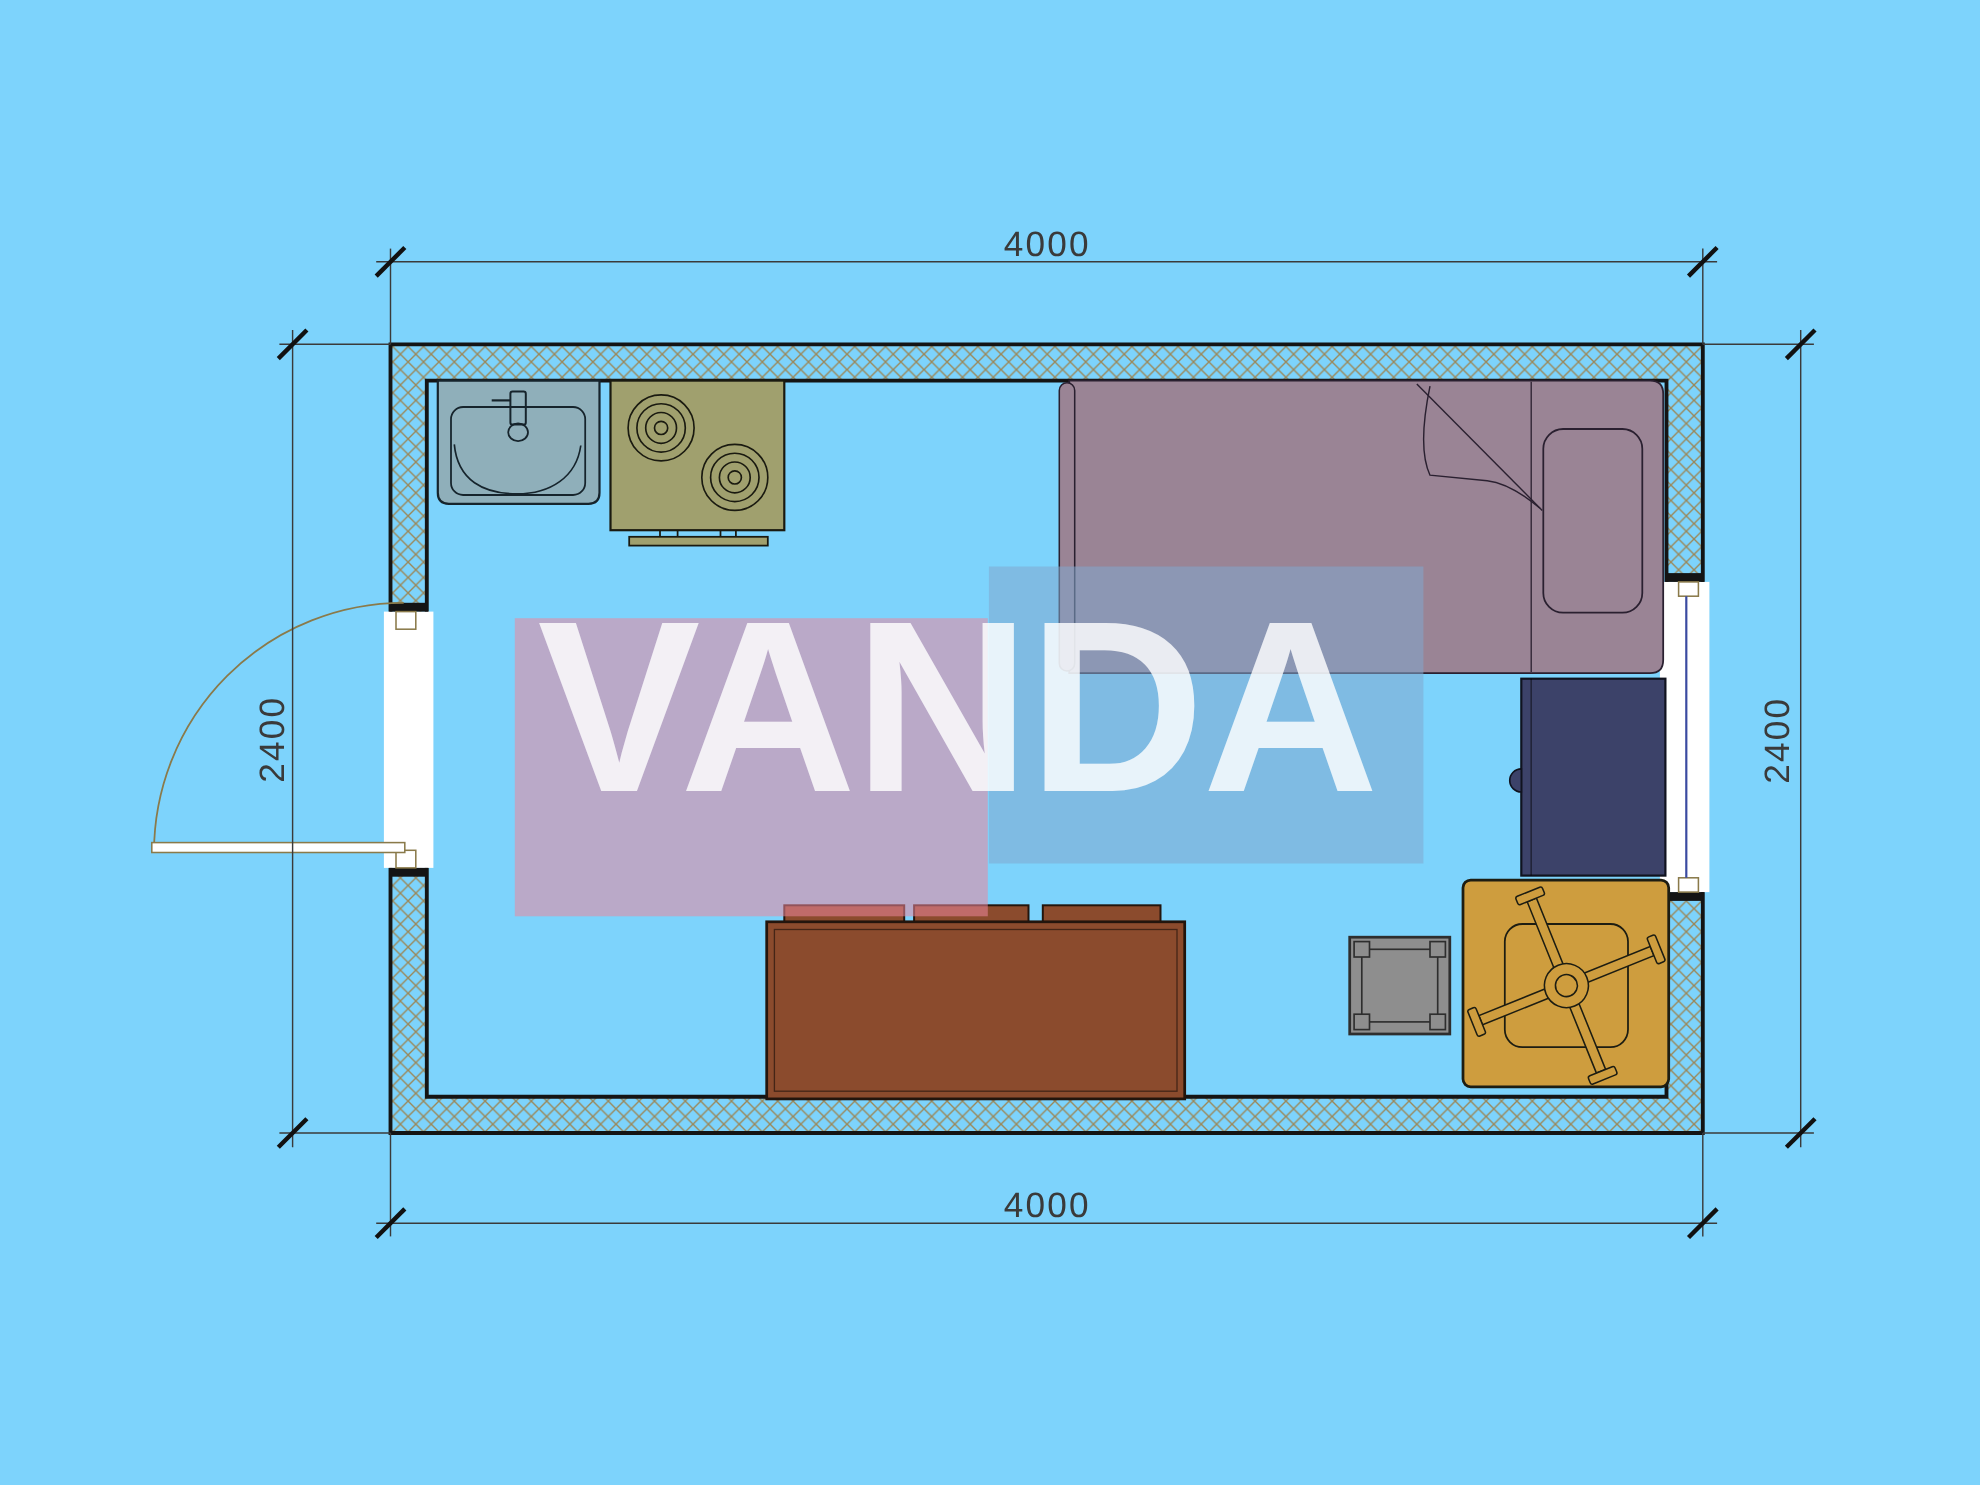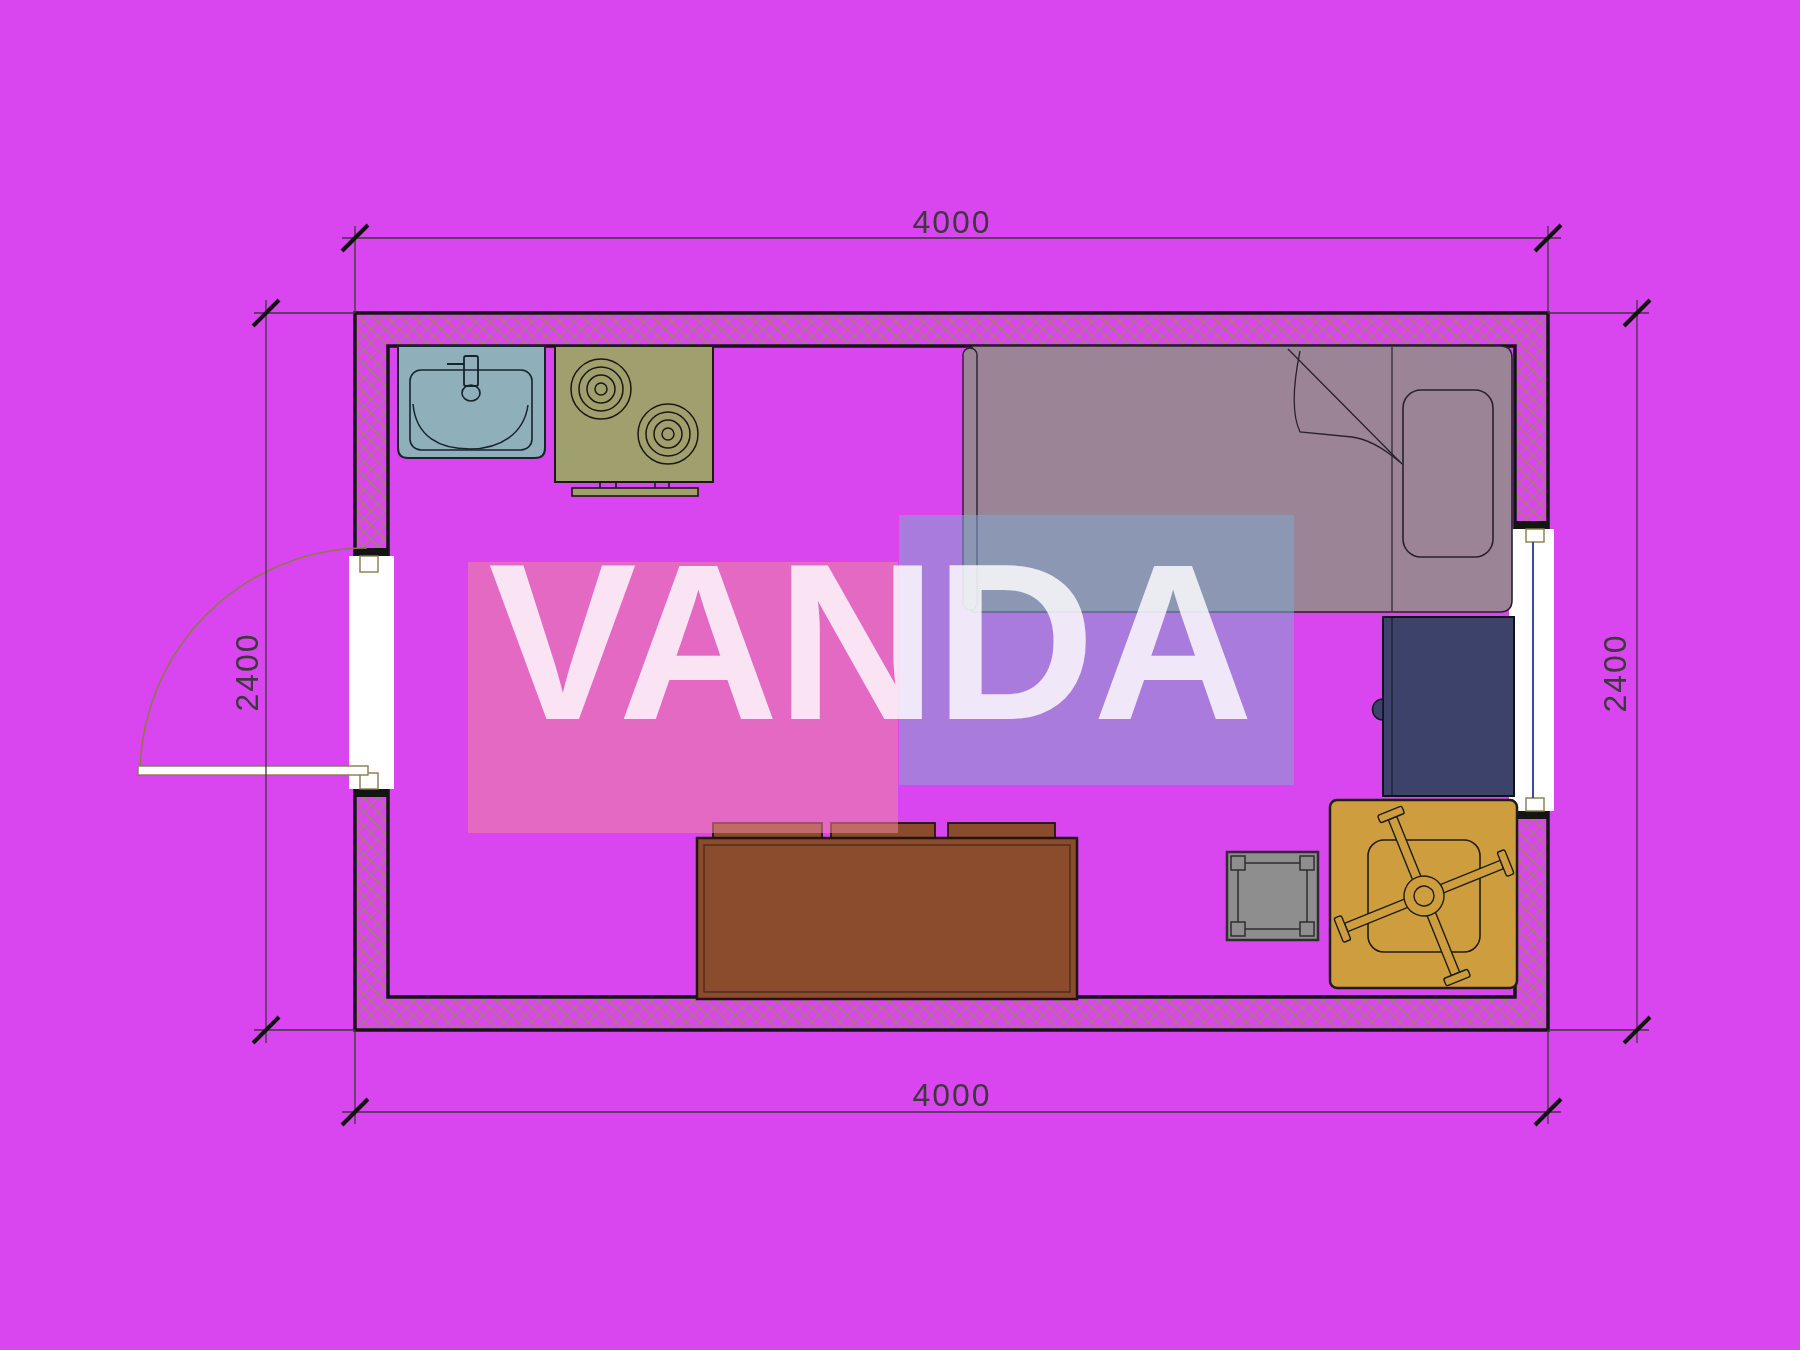--- a/index.html
+++ b/index.html
@@ -4,21 +4,21 @@
 <style>
   :root{
     --wall-line:#141414; --hatch:#9b8758; --dim:#3a3a3a; --door:#8a7a4a;
     --window-blue:#3a4aa0; --sink:#8FAFBA; --sink-line:#16242c;
     --stove:#A0A06E; --stove-line:#1a1a10; --bed:#9A8495; --bed-line:#2a2030;
     --desk:#3C4269; --desk-line:#10131f; --sofa:#8B4B2D; --sofa-line:#23150d;
     --stool:#8E8E8E; --stool-line:#2e2e2e; --chair:#CE9D3E; --chair-line:#1d1d12;
     --wm-pink:#EC879D; --wm-blue:#82A8CE; --wm-text:#FFFFFF;
   }
   html,body{margin:0;padding:0;background:#ffffff;}
-  .page{width:1800px;height:1350px;position:relative;background:#d946ef;}
+  .page{width:1800px;height:1350px;position:relative;background:#7dd3fc;}
   .dim-text{font-family:"Liberation Sans",sans-serif;font-size:32px;letter-spacing:2px;
             fill:var(--dim);}
   .wm-rect-pink{fill:var(--wm-pink);fill-opacity:.55;}
   .wm-rect-blue{fill:var(--wm-blue);fill-opacity:.55;}
   .wm-text{font-family:"Liberation Sans",sans-serif;font-weight:bold;font-size:222px;
            letter-spacing:-2px;fill:var(--wm-text);fill-opacity:.82;}
   .dimline{stroke:var(--dim);stroke-width:1.3;}
   .tick{stroke:#111;stroke-width:4;}
   .doorline{stroke:var(--door);stroke-width:1.6;fill:none;}
 </style>

